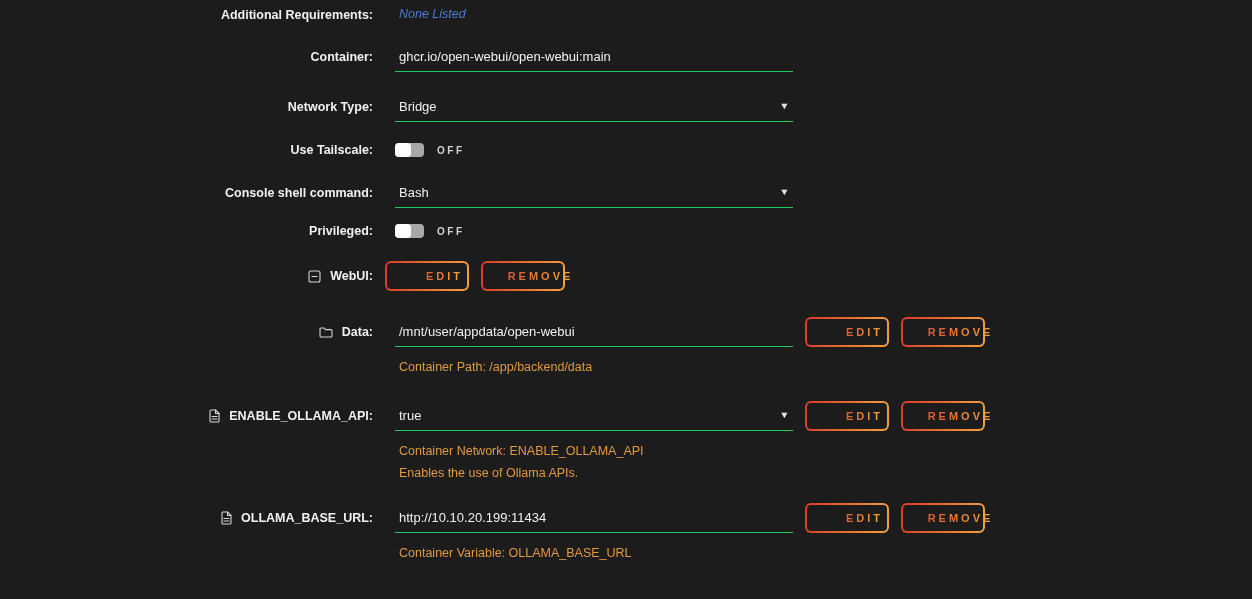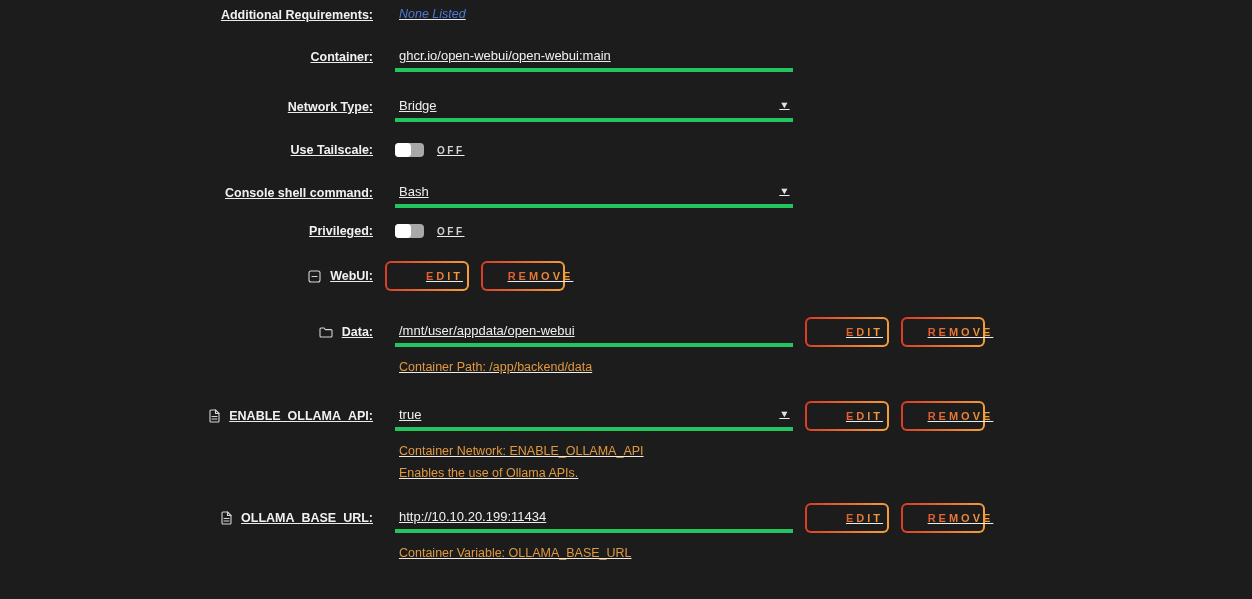--- a/index.html
+++ b/index.html
@@ -4,21 +4,21 @@
 <style>
   * { box-sizing: border-box; margin: 0; padding: 0; }
   html, body { width: 1252px; height: 599px; overflow: hidden; }
   body {
     background: #1c1c1c;
     font-family: "Liberation Sans", sans-serif;
     color: #ececec;
   }
   .form { width: 1252px; }
 
-  .row { display: flex; align-items: flex-start; text-decoration: underline; }
+  .row { display: flex; align-items: flex-start; }
   .mt7  { margin-top: 7px; }
   .mt20 { margin-top: 20px; }
   .mt13 { margin-top: 13px; }
   .mt8  { margin-top: 8px; }
   .mt15 { margin-top: 15px; }
   .mt26 { margin-top: 26px; }
   .mt22 { margin-top: 22px; }
 
   .label-col {
     width: 373px;
@@ -46,21 +46,21 @@
     font-style: italic;
     color: #4e79d2;
     line-height: 15px;
     padding-left: 4px;
   }
 
   .input-line {
     height: 30px;
     display: flex;
     align-items: center;
-    border-bottom: 4px solid #22c55e;
+    border-bottom: 1px solid #22c55e;
     padding: 0 4px;
     cursor: text;
   }
   .input-line.select { cursor: pointer; }
   .input-text { font-size: 13px; color: #f0f0f0; white-space: nowrap; }
   .dd-arrow {
     margin-left: auto;
     font-size: 9px;
     color: #e2e2e2;
     line-height: 1;

